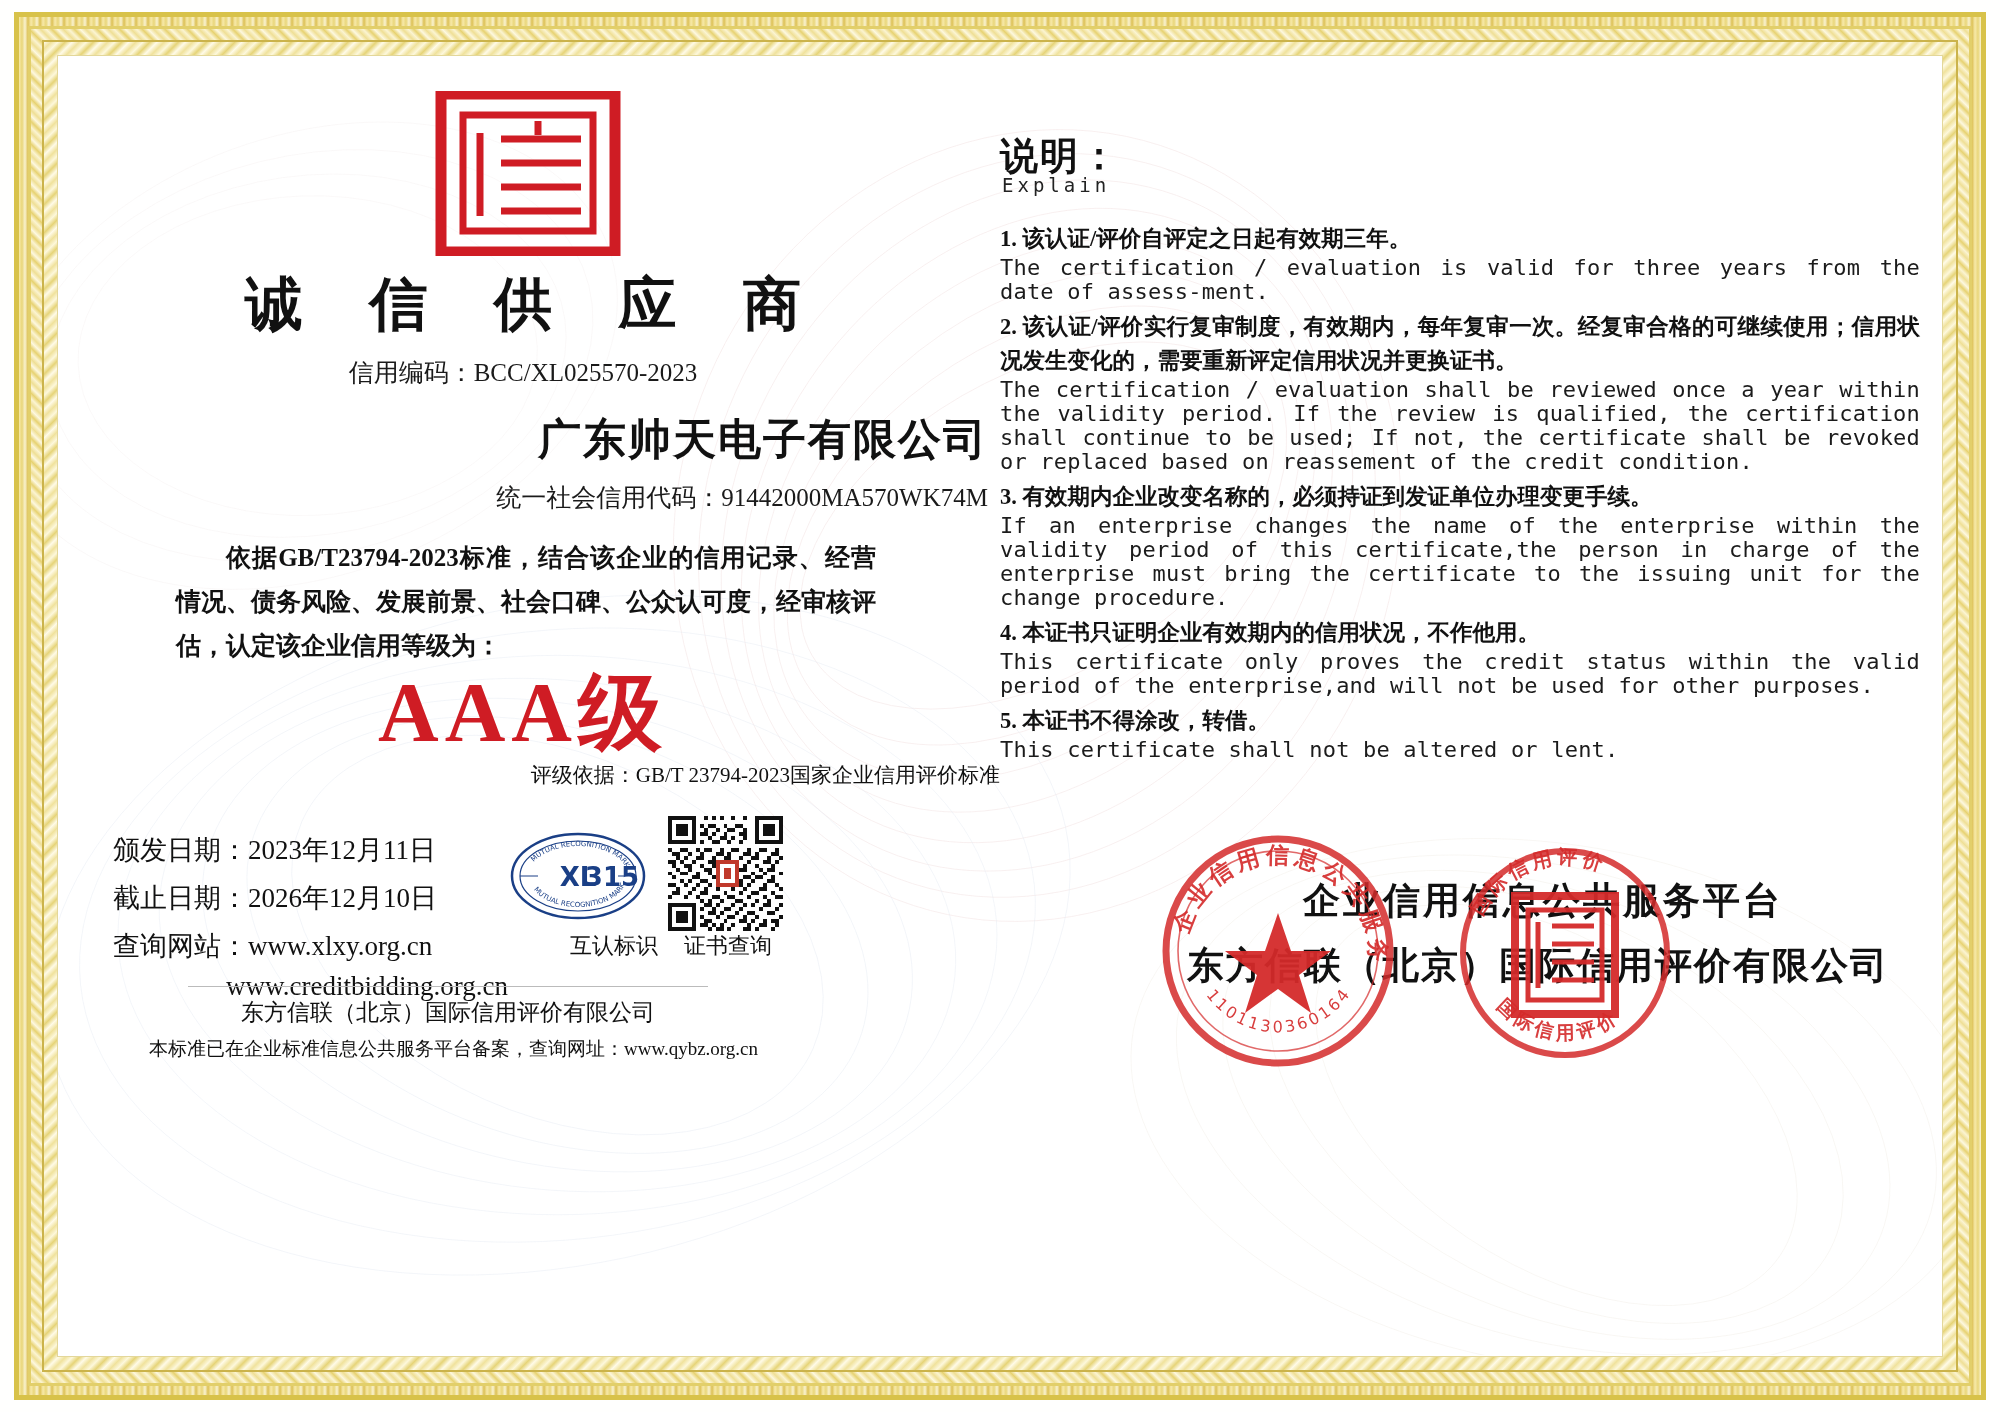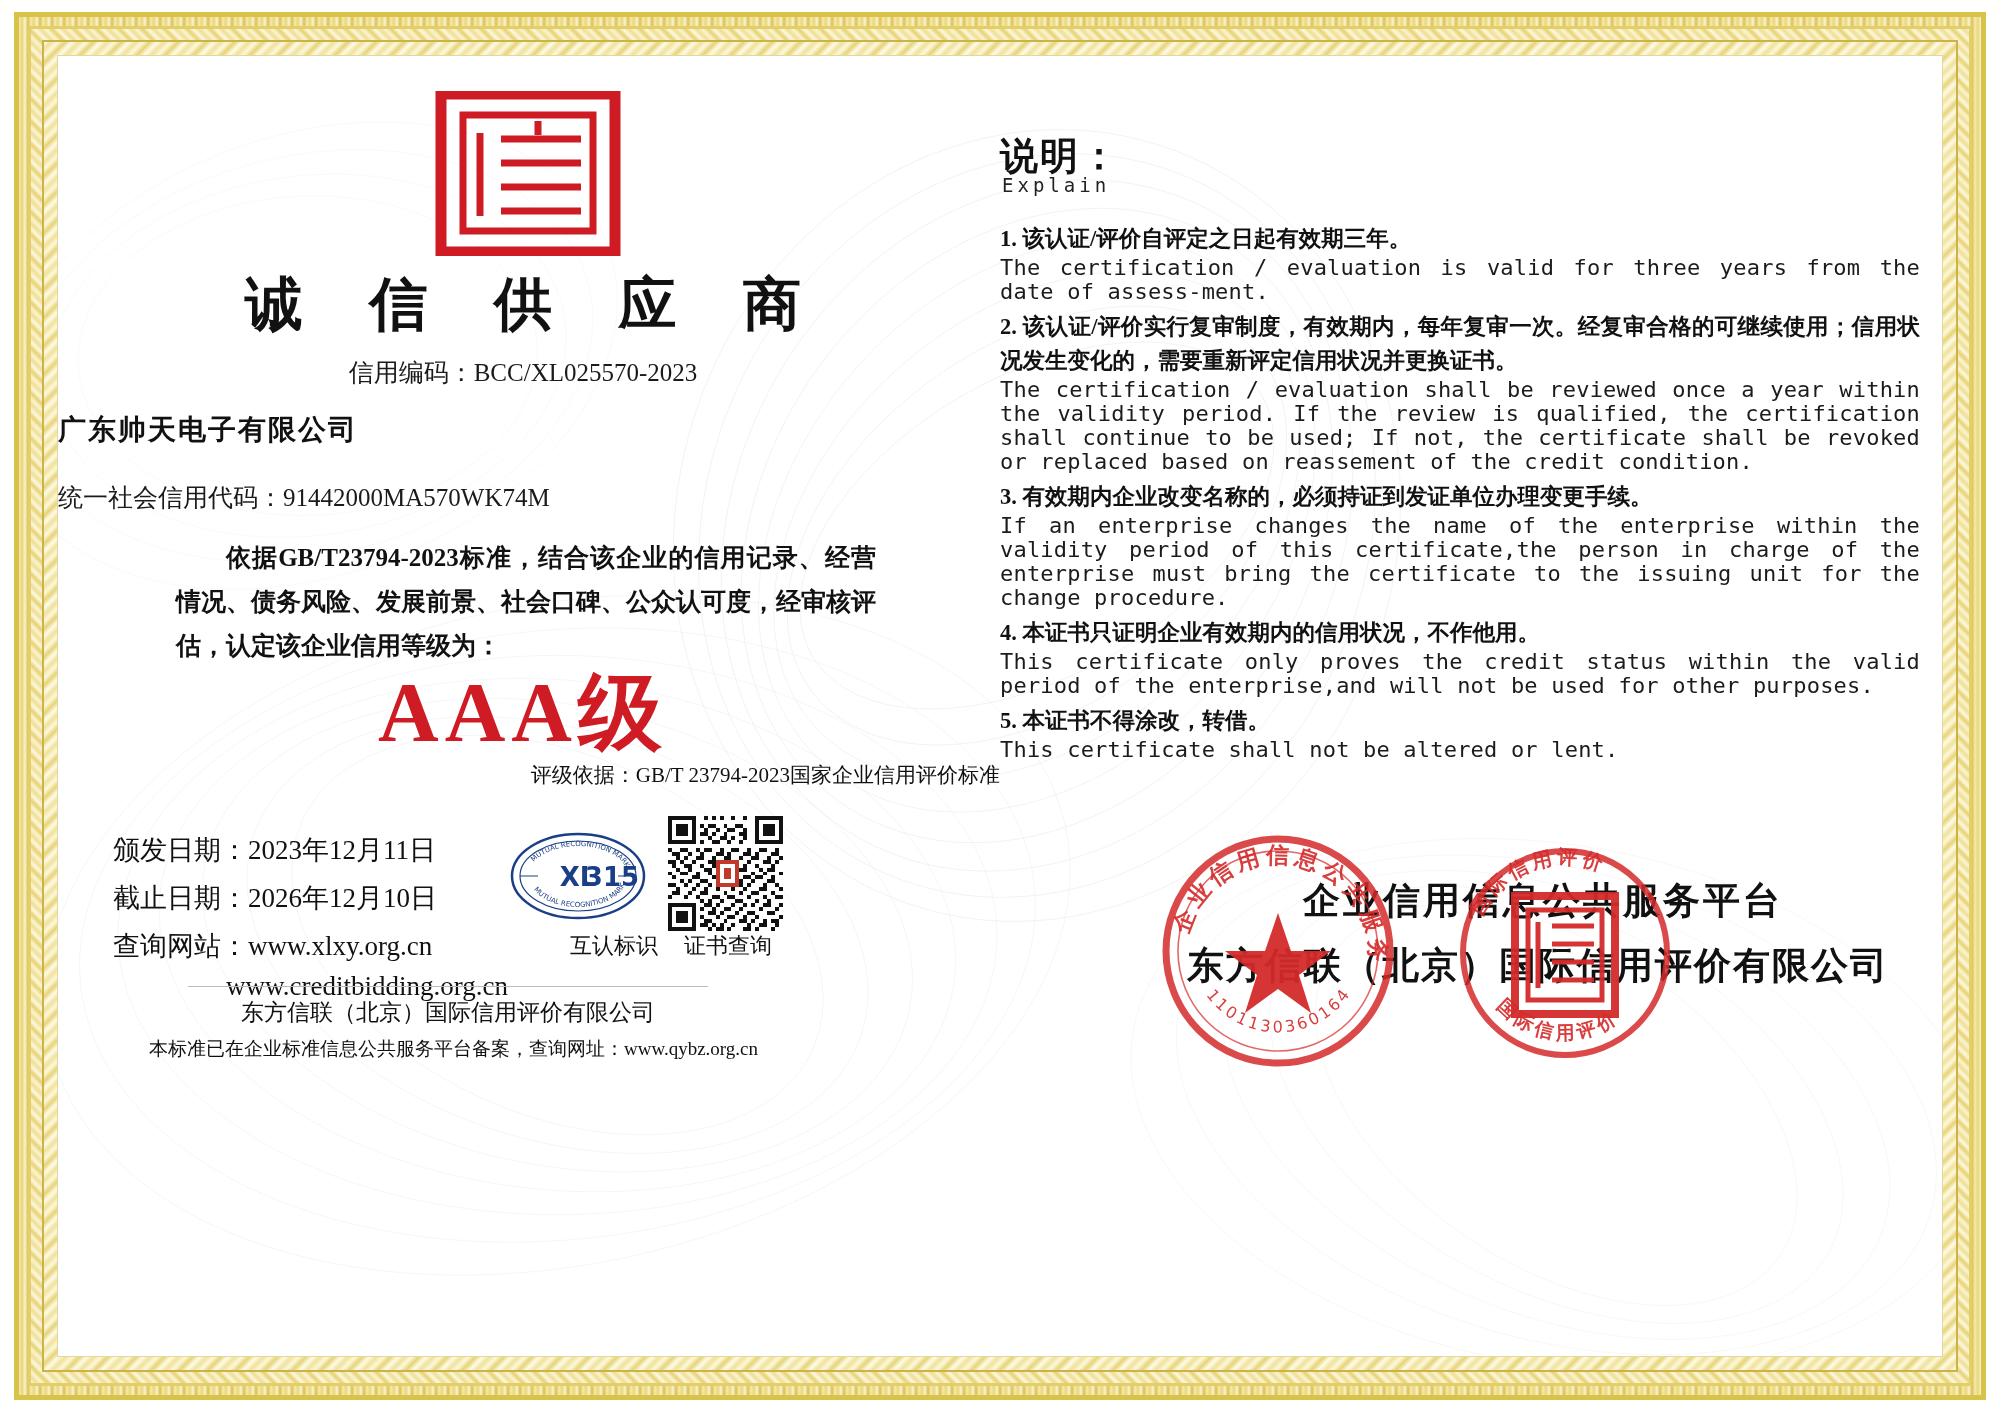--- a/index.html
+++ b/index.html
@@ -101,31 +101,31 @@
     left: 0; top: 300px;
     width: 930px;
     text-align: center;
     font-size: 25px;
     color: #1a1a1a;
   }
   .company-name {
     position: absolute;
     left: 0; top: 355px;
     width: 930px;
-    text-align: left;
-    font-size: 28px;
+    text-align: right;
+    font-size: 43px;
     font-weight: bold;
     color: #111;
     letter-spacing: 2px;
   }
   .usci {
     position: absolute;
     left: 0; top: 425px;
     width: 930px;
-    text-align: left;
+    text-align: right;
     font-size: 25px;
     color: #1a1a1a;
   }
   .statement {
     position: absolute;
     left: 118px; top: 480px;
     width: 700px;
     font-size: 25px;
     line-height: 44px;
     color: #111;

